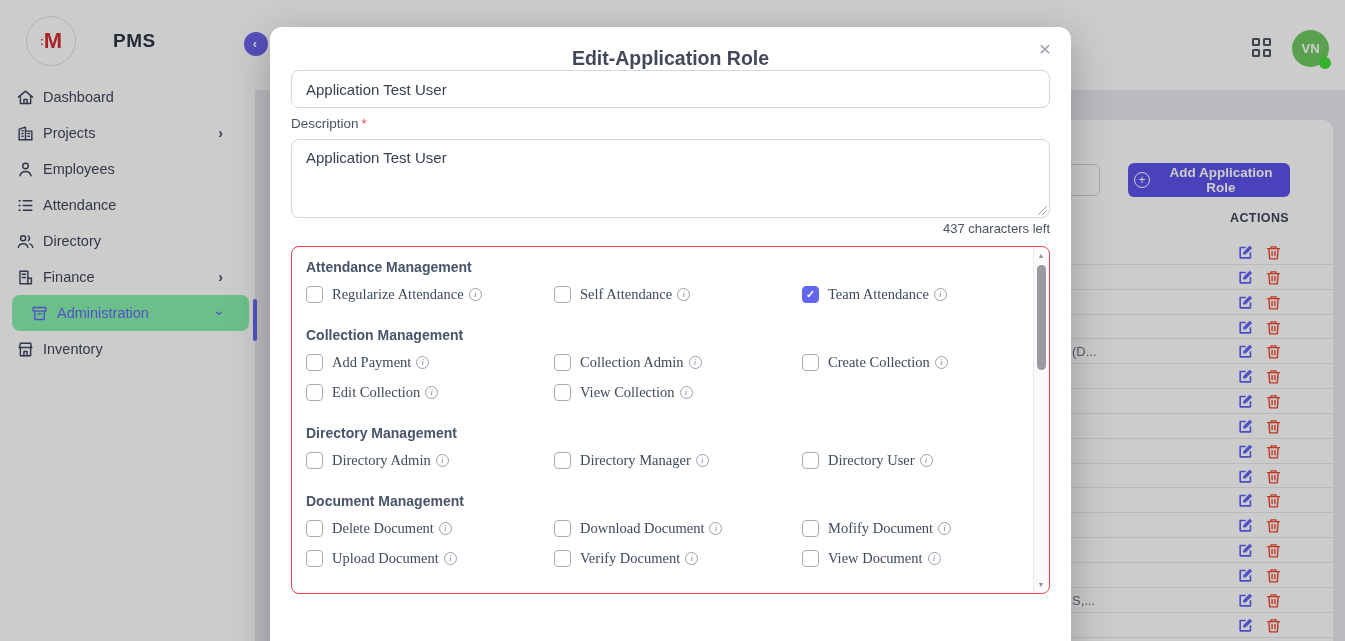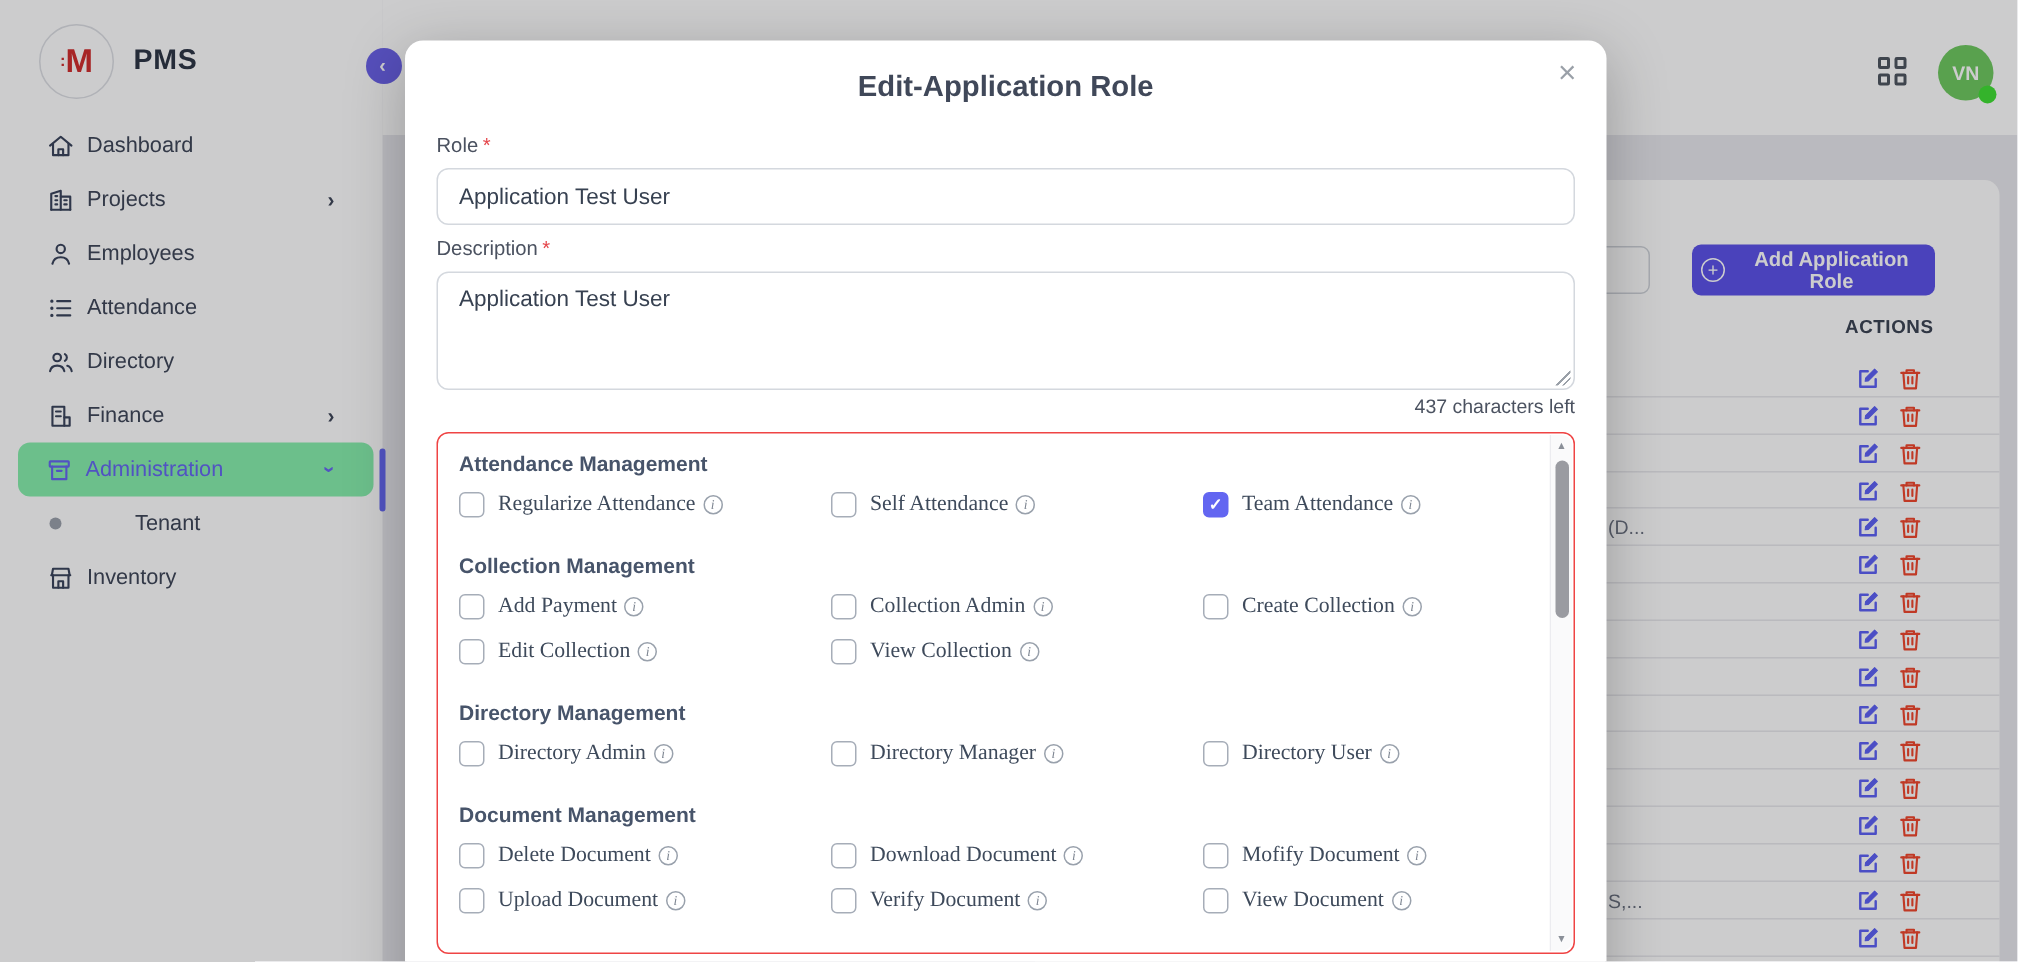--- a/index.html
+++ b/index.html
@@ -8,27 +8,27 @@
     width:1345px; height:641px; overflow:hidden; position:relative;
     background:#e9e9ed; font-family:"Liberation Sans", sans-serif;
   }
   
   .sidebar { position:absolute; left:0; top:0; width:255px; height:641px; background:#fff; z-index:5; }
   .brand { display:flex; align-items:center; gap:13px; padding:16px 0 0 26px; }
   .logo { width:50px; height:50px; border:1px solid #dcdee3; border-radius:50%;
     display:flex; align-items:center; justify-content:center;
     color:var(--logo-red,#d02c2c); font-weight:bold; font-size:22px; background:#fff; }
   .logo .nodes { font-size:11px; margin-right:1px; letter-spacing:-1px; }
-  .brand-text { font-size:19px; font-weight:bold; color:#2c3444; letter-spacing:.5px; }
+  .brand-text { font-size:19px; font-weight:bold; color:#2c3444; letter-spacing:.5px;margin-left:24px; }
   .collapse-btn { position:absolute; left:244px; top:32px; width:24px; height:24px; border-radius:50%;
     background:#6a61e8; color:#fff; border:none; font-size:13px; font-weight:bold;
     display:flex; align-items:center; justify-content:center; padding:0 2px 1px 0; cursor:pointer; z-index:6; }
   nav { margin-top:13px; }
   .side-item { position:relative; height:36px; display:flex; align-items:center;
-    color:#3d4557; font-size:14.5px; font-weight:500; padding-left:31px; cursor:pointer; }
+    color:#3d4557; font-size:14.5px; font-weight:500; padding-left:16px; cursor:pointer; }
   .side-item .ic { width:19px; height:19px; margin-right:8px; display:flex; color:#39435a; flex:none; }
   .side-item .ic svg { width:100%; height:100%; }
   .side-item .chev { position:absolute; right:32px; font-weight:bold; font-size:14px; color:#3d4557; }
   .side-item .chev.down { transform:rotate(90deg); right:26px; }
   .side-item.active { background:#86efac; color:var(--primary,#6366f1);
     margin:0 6px 0 12px; padding-left:18px; border-radius:8px; }
   .side-item.active .ic, .side-item.active .chev { color:var(--primary,#6366f1); }
   .active-bar { position:absolute; left:253px; top:299px; width:4px; height:42px;
     background:var(--primary,#6366f1); border-radius:3px; z-index:6; }
   .sub-item { position:relative; height:36px; display:flex; align-items:center;
@@ -183,24 +183,20 @@
         <span class="ic">
           <svg viewBox="0 0 24 24" fill="none" stroke="currentColor" stroke-width="1.8" stroke-linecap="round" stroke-linejoin="round">
             <rect x="4" y="4.5" width="16" height="4.5" rx="0.5"></rect>
             <path d="M6 9v10.5h12V9"></path>
             <path d="M10 12.5h4"></path>
           </svg>
         </span>
         <span>Administration</span>
         <span class="chev down">›</span>
       </div>
-      <div class="sub-item">
-        <span class="dot"></span>
-        <span>Tenant</span>
-      </div>
       <div class="side-item">
         <span class="ic">
           <svg viewBox="0 0 24 24" fill="none" stroke="currentColor" stroke-width="1.8" stroke-linecap="round" stroke-linejoin="round">
             <path d="M4.5 9.5 5.5 4h13l1 5.5"></path>
             <path d="M4 9.5h16"></path>
             <path d="M5.5 9.5V20h13V9.5"></path>
             <path d="M10 20v-5.5h4V20"></path>
           </svg>
         </span>
         <span>Inventory</span>
@@ -430,23 +426,20 @@
       </div>
   </section>
 </main>
 
 <div class="overlay"></div>
 
 <div class="modal">
   <button class="close">×</button>
   <h2 class="m-title">Edit-Application Role</h2>
   <div class="m-body">
-    <div class="f-label first">
-      <span>Role</span><span class="req">*</span>
-    </div>
     <input class="text-input" value="Application Test User" style="">
     <div class="f-label second">
       <span>Description</span><span class="req">*</span>
     </div>
     <div class="ta-wrap">
       <textarea class="text-area" style="">Application Test User</textarea>
       <span class="resize-corner"></span>
     </div>
     <div class="counter">437 characters left</div>
     <div class="panel">

